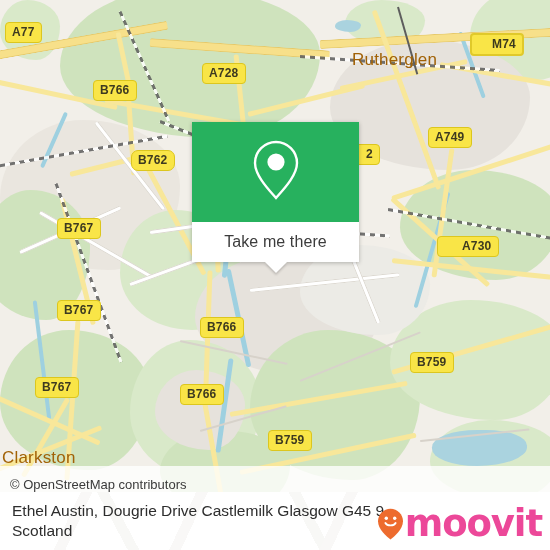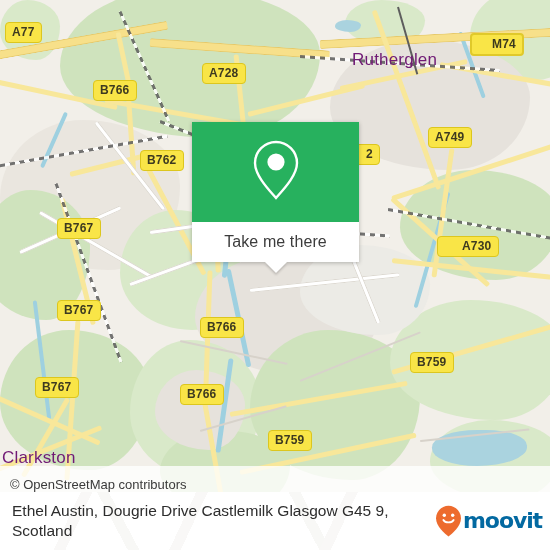--- a/index.html
+++ b/index.html
@@ -90,21 +90,21 @@
     font-family: "Liberation Sans", sans-serif;
     box-sizing: border-box;
   }
   .shield-motor {
     background: #f9e547;
     border: 2px solid #e0c92a;
     color: #3b3a1e;
   }
   .place-label {
     position: absolute;
-    color: #701a75;
+    color: #a16207;
     font-size: 17px;
     font-family: "Liberation Sans", sans-serif;
     white-space: nowrap;
     letter-spacing: .2px;
   }
 
   
   .callout {
     position: absolute;
     left: 192px;
@@ -210,22 +210,22 @@
     display: flex;
     align-items: center;
     gap: 1px;
   }
   .brand-pin {
     position: relative;
     width: 27px;
     height: 32px;
   }
   .brand-word {
-    color: #0369a1;
-    font-size: 22px;
+    color: #ec4899;
+    font-size: 37px;
     font-weight: bold;
     letter-spacing: -1.1px;
     line-height: 1;
     font-family: "DejaVu Sans", sans-serif;
   }
 </style>
 </head>
 <body>
 
 <div id="app">
@@ -315,21 +315,21 @@
     <div class="rail-t" style="left:388px; top:208px; width:170px; height:3px; transform:rotate(10deg);"></div>
     <div class="rail" style="left:398px; top:6px;   width:70px;  height:2px; transform:rotate(74deg);"></div>
 
     <div class="place-label" style="left:352px; top:50px;">Rutherglen</div>
     <div class="place-label" style="left:2px; top:448px;">Clarkston</div>
 
     <div class="shield" style="left:5px;   top:22px;">A77</div>
     <div class="shield" style="left:93px;  top:80px;">B766</div>
     <div class="shield" style="left:202px; top:63px;">A728</div>
     <div class="shield shield-motor" style="left:470px; top:33px;padding-left:20px;">M74</div>
-    <div class="shield" style="left:140px; top:150px;">B762</div>
+    <div class="shield" style="left:131px; top:150px;border-radius:7px;">B762</div>
     <div class="shield" style="left:428px; top:127px;">A749</div>
     <div class="shield" style="left:355px; top:144px; padding-left:10px;">2</div>
     <div class="shield" style="left:57px;  top:218px;">B767</div>
     <div class="shield" style="left:437px; top:236px;padding-left:24px;">A730</div>
     <div class="shield" style="left:57px;  top:300px;">B767</div>
     <div class="shield" style="left:200px; top:317px;">B766</div>
     <div class="shield" style="left:410px; top:352px;">B759</div>
     <div class="shield" style="left:35px;  top:377px;">B767</div>
     <div class="shield" style="left:180px; top:384px;">B766</div>
     <div class="shield" style="left:268px; top:430px;">B759</div>

